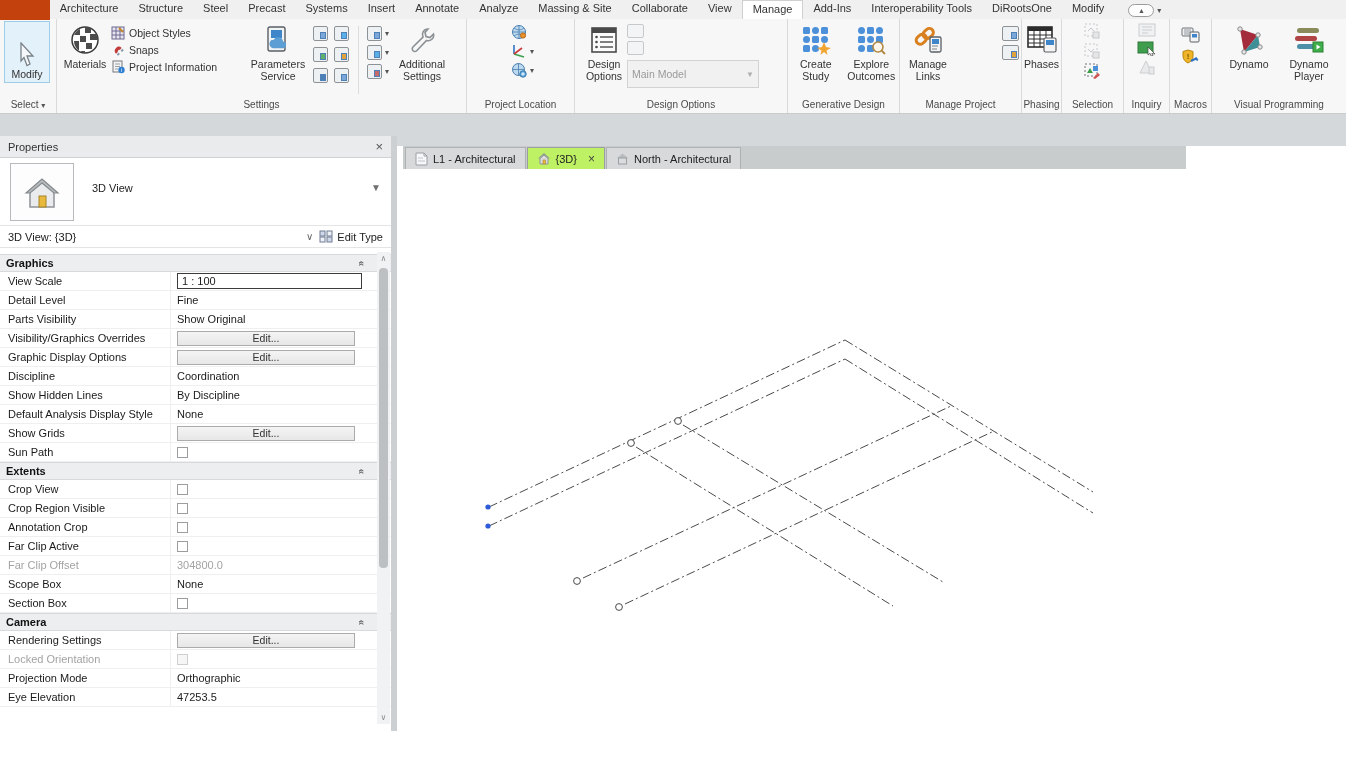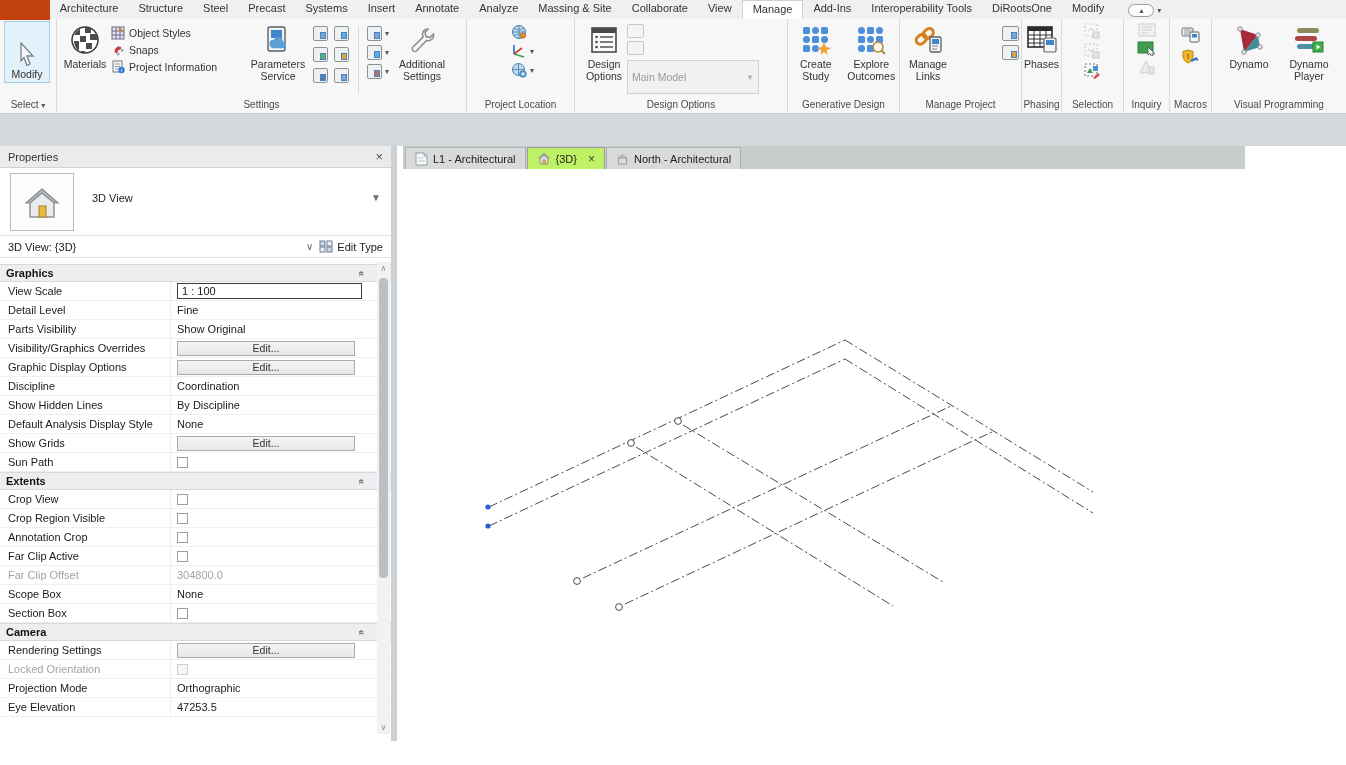--- a/index.html
+++ b/index.html
@@ -37,29 +37,29 @@
 
   
   .mi { width:15px; height:15px; border:1px solid #8d9296; background:#eef1f3; border-radius:2px; position:relative; }
   .mi .dot { position:absolute; right:1px; bottom:1px; width:6px; height:7px; background:#7aa7d8; border:1px solid #4d80b7; }
   .mi.dim { opacity:.45; }
 
   .select-modify { width:46px; height:62px; margin:2px 0 0 4px; background:#e3f1fa; border:1px solid #9ecdea;
       display:flex; flex-direction:column; align-items:center; justify-content:flex-end; font-size:10.5px;
       color:#333; cursor:pointer; padding-bottom:2px; }
 
-  .mainmodel { width:132px; height:34px; background:#f1f1f1; border:1px solid #d2d2d2; color:#9a9a9a;
+  .mainmodel { width:132px; height:28px; background:#f1f1f1; border:1px solid #d2d2d2; color:#9a9a9a;
       font-size:10.5px; display:flex; align-items:center; padding:0 4px; gap:4px; margin-top:2px; }
   .mainmodel .mm-caret { margin-left:auto; font-size:8px; color:#b0b0b0; }
 
   
   .band { position:absolute; left:0; top:114px; width:1346px; height:32px; background:#d5d8da; }
 
   
-  .props { position:absolute; left:0; top:146px; width:397px; height:595px; background:#fff;
+  .props { position:absolute; left:0; top:136px; width:397px; height:595px; background:#fff;
       border-right:6px solid #cdd0d2; font-size:11px; }
   .props-header { height:22px; background:#e9ebec; border-bottom:1px solid #cfd2d3; display:flex;
       align-items:center; padding:0 8px; color:#333; }
   .props-header .x { margin-left:auto; color:#555; font-size:13px; cursor:pointer; }
   .type-selector { height:68px; background:#fff; position:relative; border-bottom:1px solid #e4e4e4; }
   .ts-thumb { position:absolute; left:10px; top:5px; width:64px; height:58px; border:1px solid #b7babc;
       background:#fdfdfd; display:flex; align-items:center; justify-content:center; cursor:pointer; }
   .ts-name { position:absolute; left:92px; top:24px; color:#222; }
   .ts-caret { position:absolute; right:10px; top:24px; color:#707070; font-size:10px; cursor:pointer; }
   .inst-row { height:22px; display:flex; align-items:center; padding:0 8px; gap:6px; border-bottom:1px solid #e4e4e4; }
@@ -82,21 +82,21 @@
   .val .cb { width:11px; height:11px; border:1px solid #9b9e9f; background:#fff; display:inline-block; }
   .val .cb.dim { border-color:#cfcfcf; background:#f6f6f6; }
   .val .focusbox { width:204px; height:16px; border:1px solid #3c3c3c; background:#fff; display:flex;
       align-items:center; padding-left:4px; }
   .pscroll { position:absolute; right:1px; top:4px; width:13px; height:472px; background:#f1f2f3; }
   .pscroll .arr { position:absolute; left:0; width:13px; height:13px; color:#8a8a8a; font-size:8px;
       text-align:center; line-height:13px; cursor:pointer; }
   .pscroll .thumb { position:absolute; left:2px; top:16px; width:9px; height:300px; background:#bdc0c2; border-radius:4px; cursor:pointer; }
 
   
-  .viewtabs { position:absolute; left:403px; top:146px; width:842px; height:23px; background:#c9cccd;
+  .viewtabs { position:absolute; left:403px; top:146px; width:783px; height:23px; background:#c9cccd;
       display:flex; align-items:flex-end; gap:1px; padding-left:2px; font-size:11px; }
   .vtab { height:22px; display:flex; align-items:center; gap:5px; padding:0 9px; background:#d7d9da;
       border:1px solid #aeb1b2; border-bottom:none; color:#222; cursor:pointer; white-space:nowrap; }
   .vtab.active { background:#bef264; border-color:#9b9ea0; }
   .vtab .x { color:#444; font-size:12px; margin-left:6px; cursor:pointer; }
   .canvas { position:absolute; left:403px; top:169px; width:943px; height:572px; background:#fff; }
   .canvas svg { display:block; }
 </style>
 </head>
 <body>

